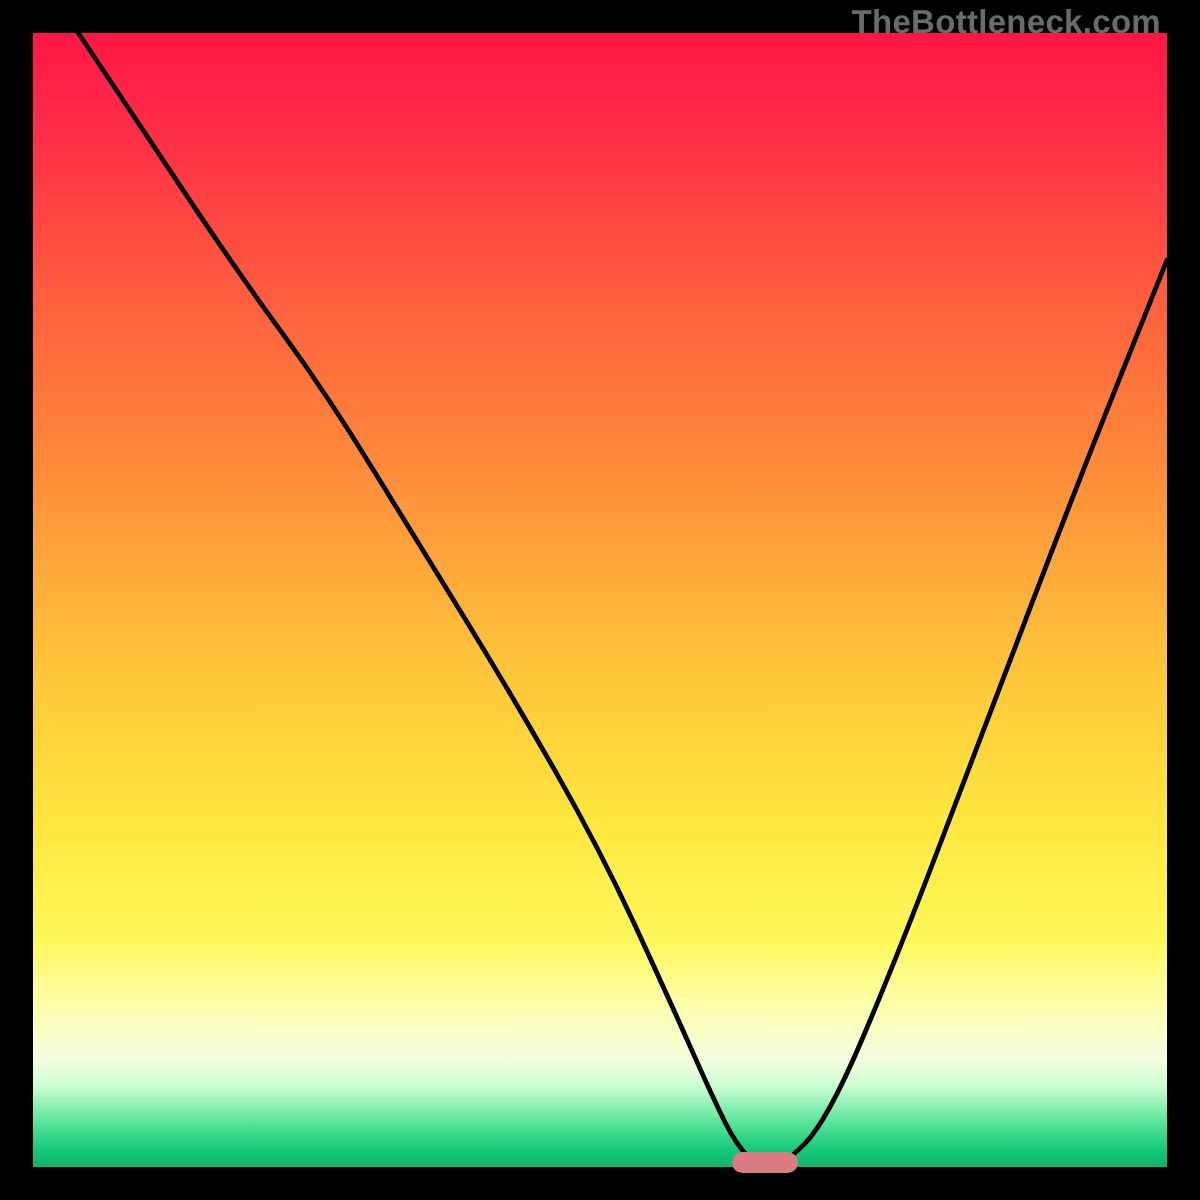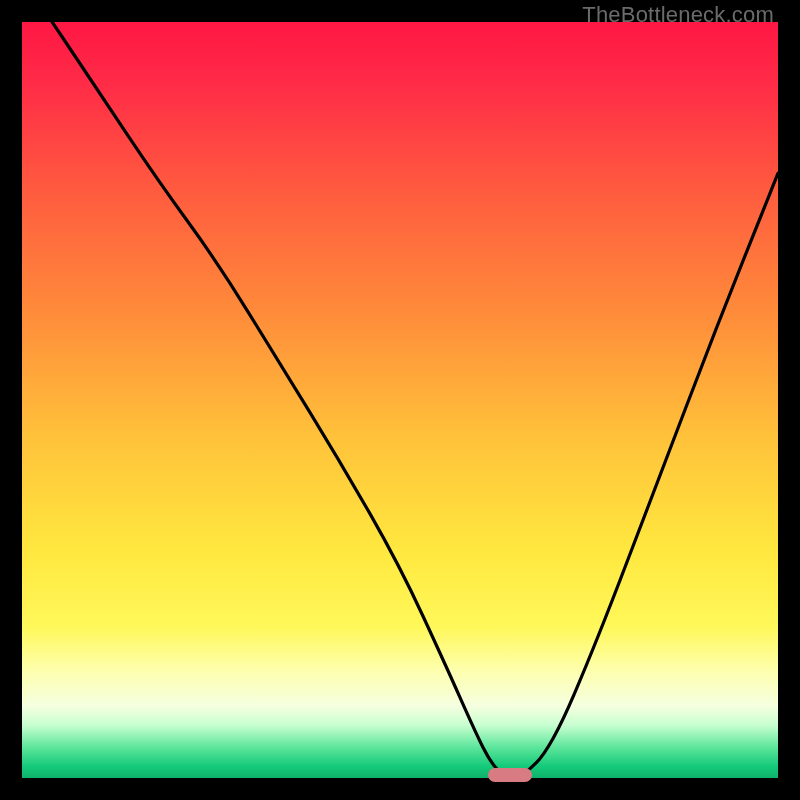--- a/index.html
+++ b/index.html
@@ -24,21 +24,21 @@
     top: 0;
     width: 756px;
     height: 756px;
   }
   .watermark {
     position: absolute;
     top: 2px;
     right: 26px;
     font-family: Arial, Helvetica, sans-serif;
     font-size: 22px;
-    font-weight: 400;
+    font-weight: 700;
     color: #6b6b6b;
     letter-spacing: 0.2px;
   }
   .curve {
     position: absolute;
     left: 0;
     top: 0;
     width: 756px;
     height: 756px;
     pointer-events: none;

